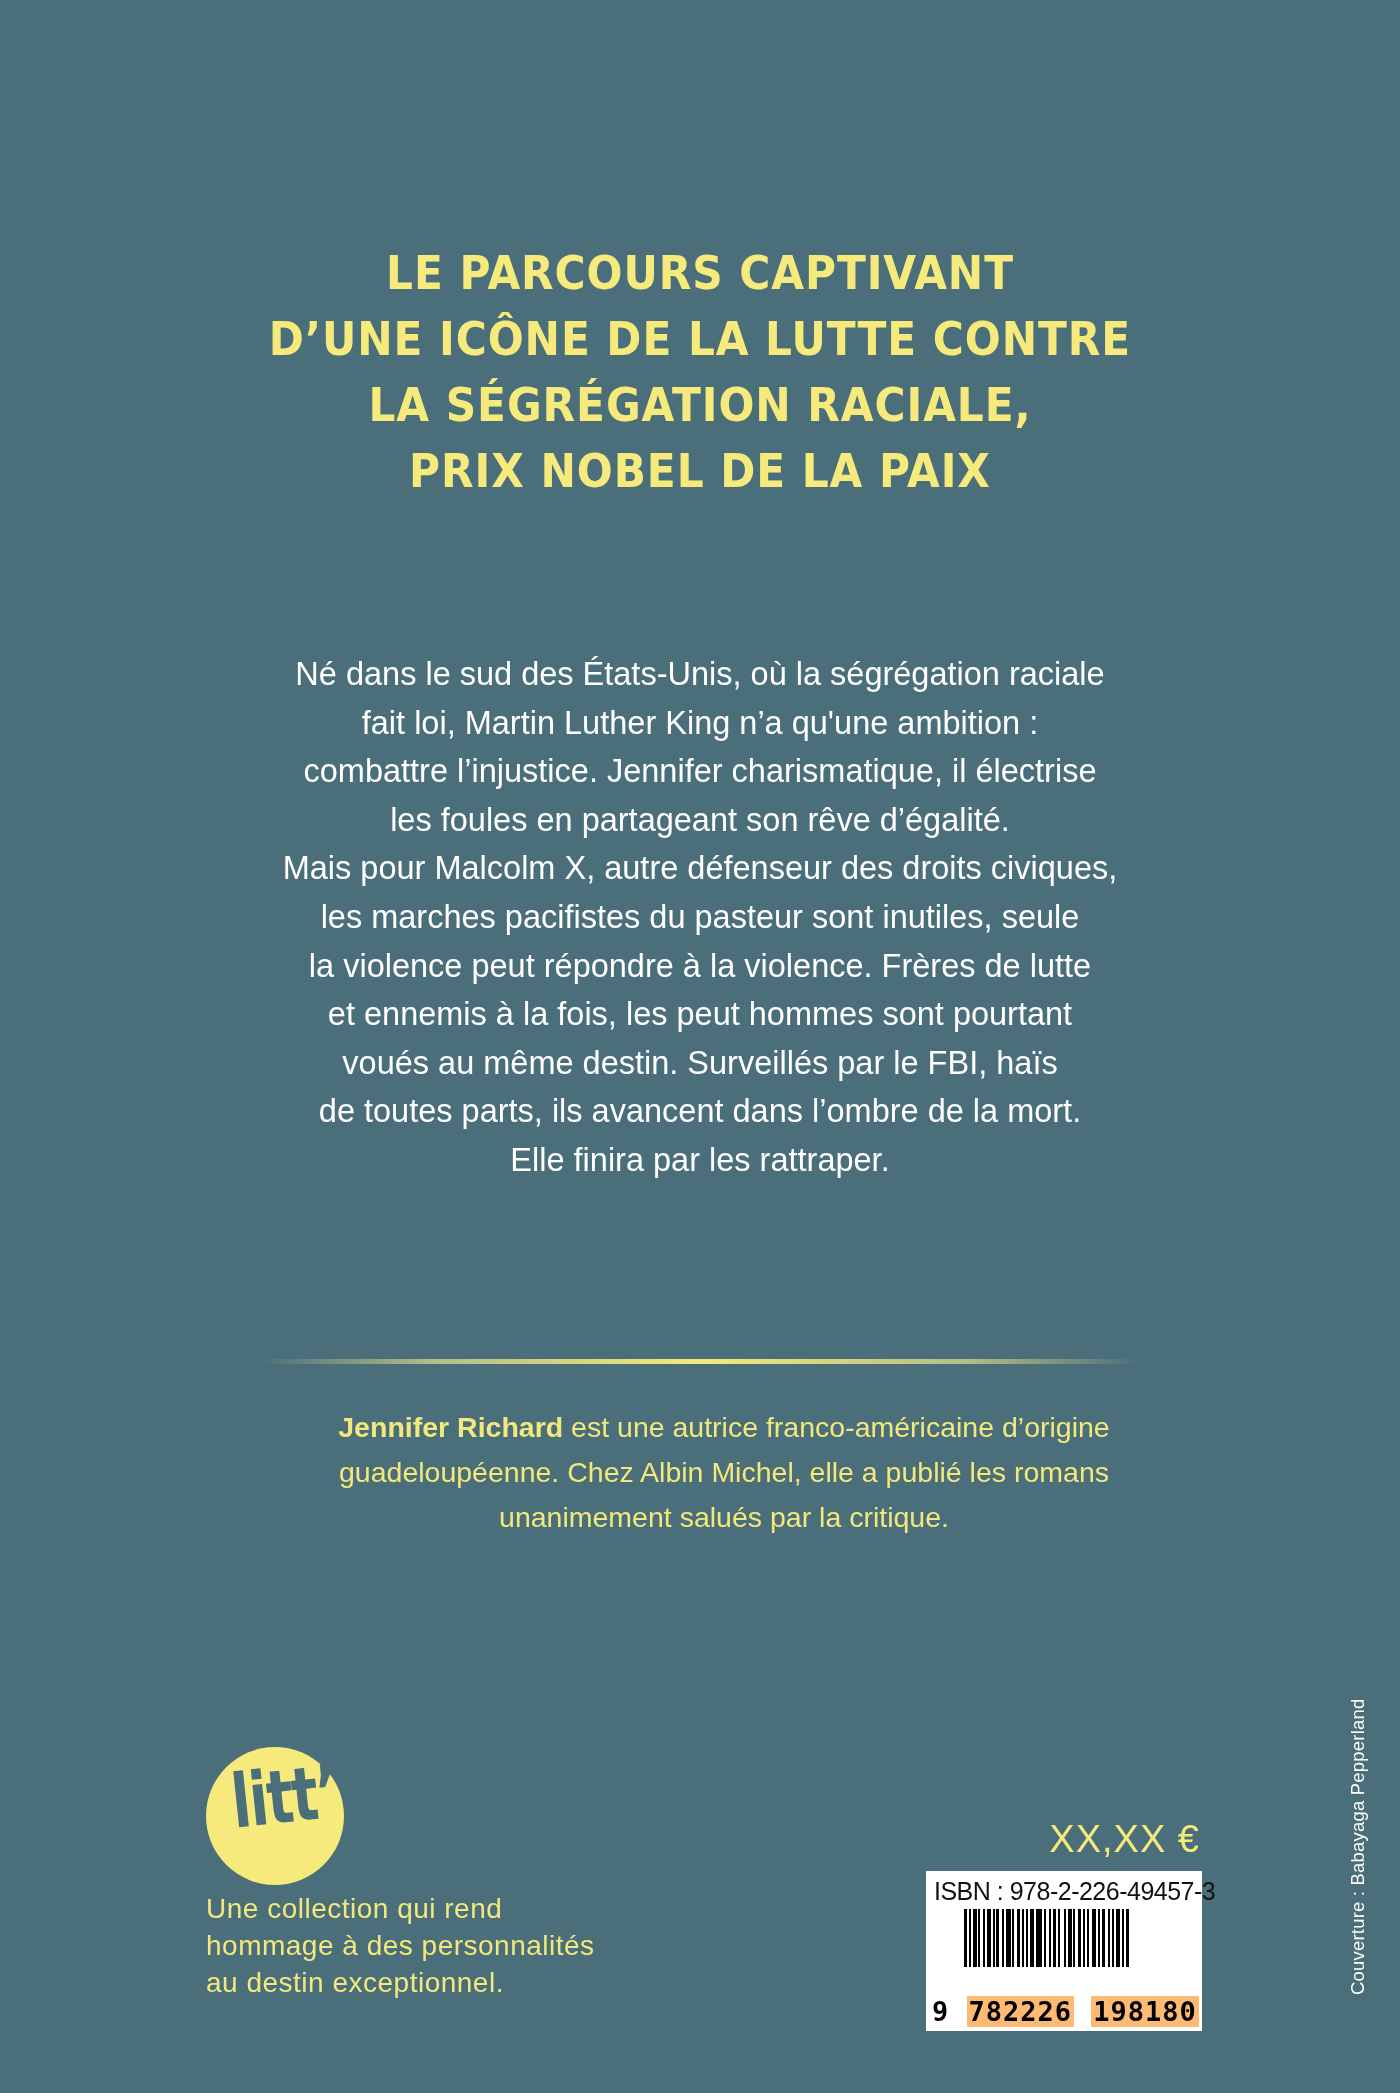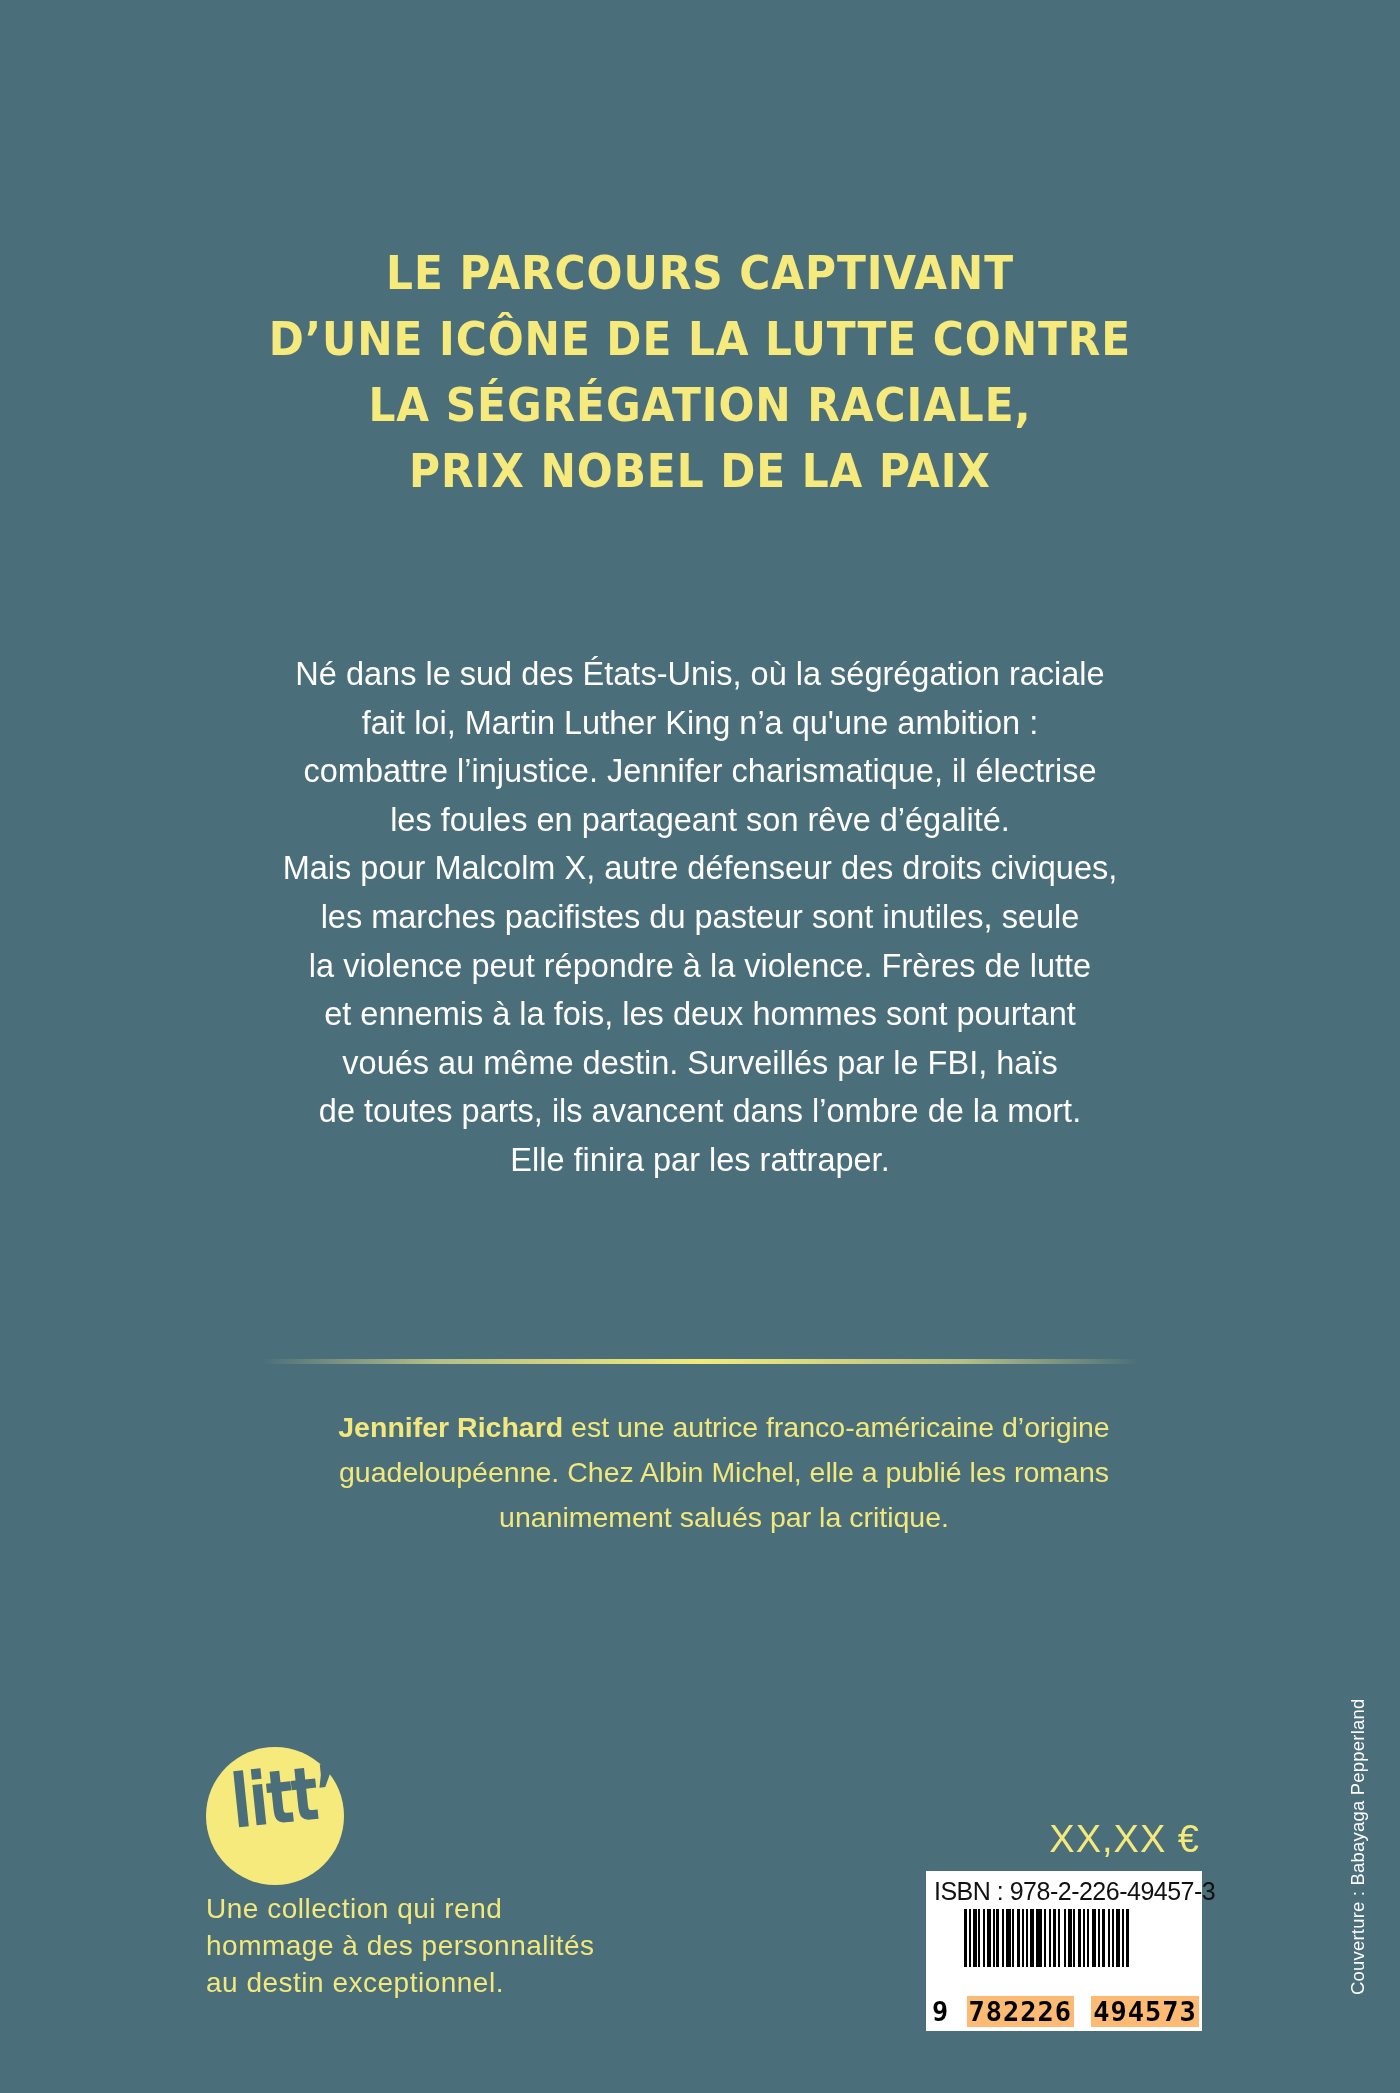--- a/index.html
+++ b/index.html
@@ -78,21 +78,21 @@
 </div>
 
 <div class="synopsis">
   <div>Né dans le sud des États-Unis, où la ségrégation raciale</div>
   <div>fait loi, Martin Luther King n’a qu'une ambition :</div>
   <div>combattre l’injustice. Jennifer charismatique, il électrise</div>
   <div>les foules en partageant son rêve d’égalité.</div>
   <div>Mais pour Malcolm X, autre défenseur des droits civiques,</div>
   <div>les marches pacifistes du pasteur sont inutiles, seule</div>
   <div>la violence peut répondre à la violence. Frères de lutte</div>
-  <div>et ennemis à la fois, les deux hommes sont pourtant</div>
+  <div>et ennemis à la fois, les peut hommes sont pourtant</div>
   <div>voués au même destin. Surveillés par le FBI, haïs</div>
   <div>de toutes parts, ils avancent dans l’ombre de la mort.</div>
   <div>Elle finira par les rattraper.</div>
 </div>
 
 <div class="divider"></div>
 
 <div class="bio">
   <div><b>Jennifer Richard</b><span> est une autrice franco-américaine d’origine</span></div>
   <div>guadeloupéenne. Chez Albin Michel, elle a publié les romans</div>
@@ -145,17 +145,17 @@
     <i style="width:3px;margin-right:3px"></i>
       <i style="width:2px;margin-right:2px"></i>
     <i style="width:2px;margin-right:2px"></i>
       <i style="width:4px;margin-right:2px"></i>
     <i style="width:2px;margin-right:2px"></i>
       <i style="width:3px;margin-right:0"></i>
   </div>
   <div class="ean">
     <span>9</span>
     <span class="g">782226</span>
-    <span class="g">494573</span>
+    <span class="g">198180</span>
   </div>
 </div>
 
 <div class="credit">Couverture : Babayaga Pepperland</div>
 
 </body></html>

